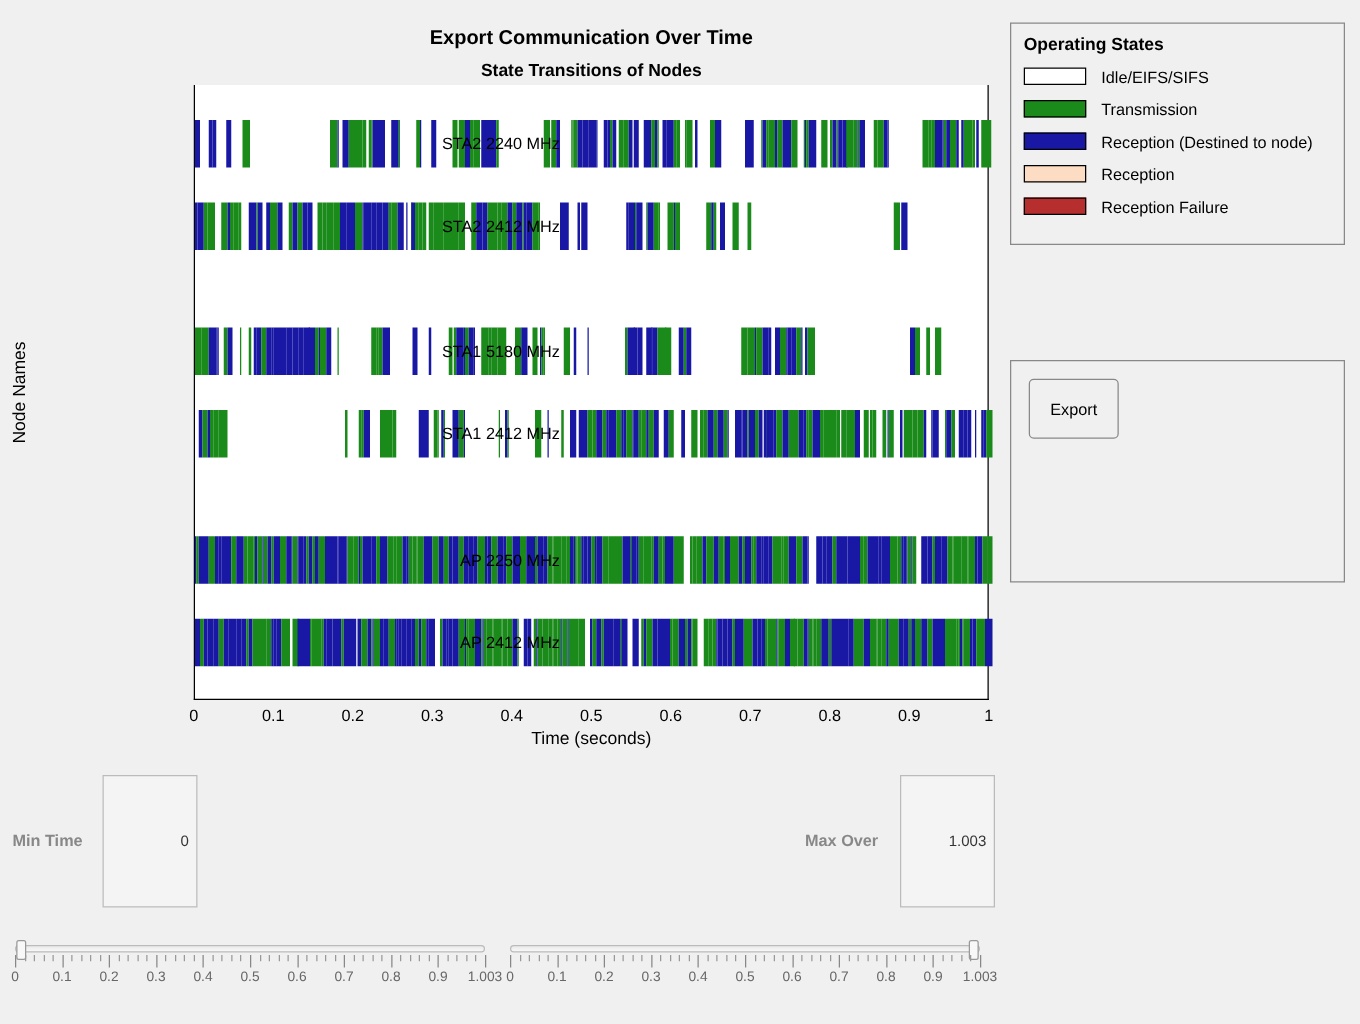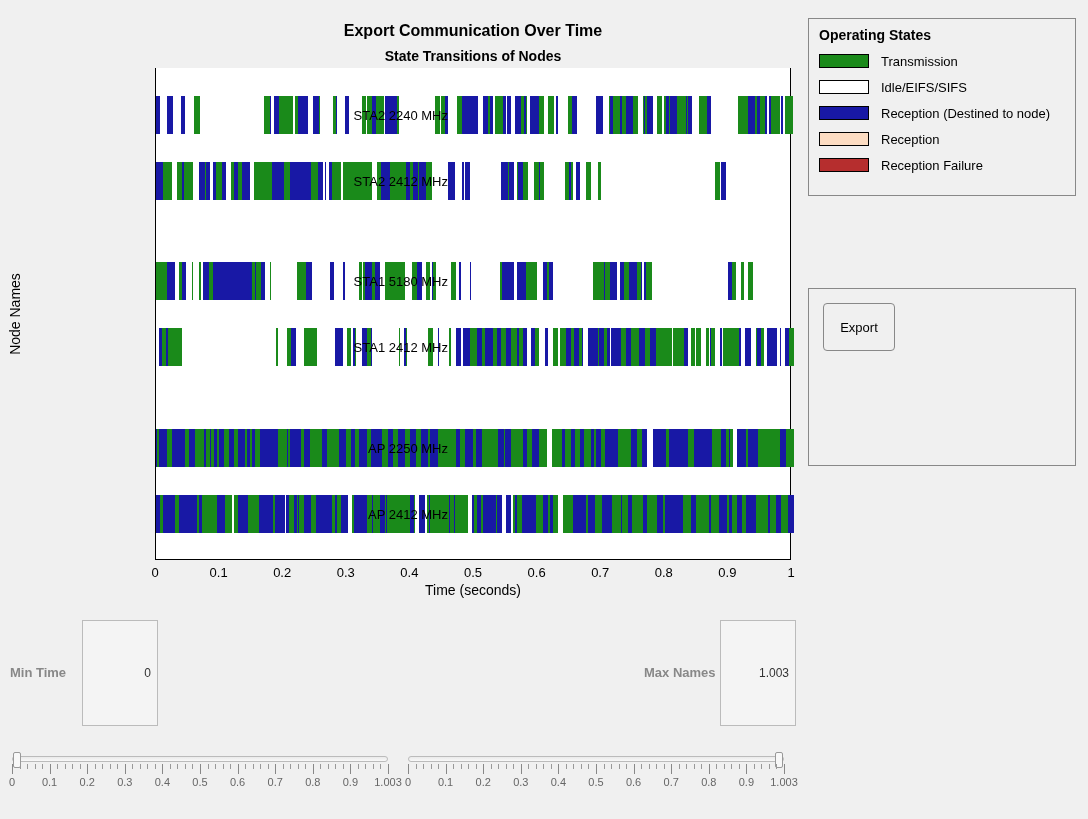--- a/index.html
+++ b/index.html
@@ -1046,26 +1046,26 @@
       <div class="stripe" style="left: 99.7409%; width: 5.66414px; background: rgb(24, 24, 165);"></div>
     </div>
   </div>
 
 <div class="x-axis-label">Time (seconds)</div>
 
 <div class="legend-panel">
   <div class="legend-title">Operating States</div>
   <div id="legend-items">
       <div class="legend-item">
+        <div class="legend-swatch" style="background: rgb(255, 255, 255); border-color: rgb(0, 0, 0);"></div>
+        <span>Idle/EIFS/SIFS</span>
+      </div>
+      <div class="legend-item">
         <div class="legend-swatch" style="background: rgb(26, 138, 26); border-color: rgb(0, 0, 0);"></div>
         <span>Transmission</span>
-      </div>
-      <div class="legend-item">
-        <div class="legend-swatch" style="background: rgb(255, 255, 255); border-color: rgb(0, 0, 0);"></div>
-        <span>Idle/EIFS/SIFS</span>
       </div>
       <div class="legend-item">
         <div class="legend-swatch" style="background: rgb(24, 24, 165); border-color: rgb(0, 0, 0);"></div>
         <span>Reception (Destined to node)</span>
       </div>
       <div class="legend-item">
         <div class="legend-swatch" style="background: rgb(252, 220, 194); border-color: rgb(0, 0, 0);"></div>
         <span>Reception</span>
       </div>
       <div class="legend-item">
@@ -1077,21 +1077,21 @@
 
 <div class="controls-panel">
   <button class="export-btn">Export</button>
 </div>
 
 <div class="time-input-label" style="left:10px;">Min Time</div>
 <div class="time-input-wrap" style="left:82px;">
   <div class="time-input">0</div>
 </div>
 
-<div class="time-input-label" style="left:644px;">Max Names</div>
+<div class="time-input-label" style="left:644px;">Max Over</div>
 <div class="time-input-wrap" style="left:720px;">
   <div class="time-input">1.003</div>
 </div>
 
 <div id="slider-min" class="slider" style="left:12px; width:376px;">
   <div class="slider-thumb" style="left:0px;"></div>
 </div>
 <div id="ticks-min" class="slider-ticks" style="left:12px; width:376px;">
     <div class="stick-major" style="left: 0px;"></div>
     <div class="stick-label" style="left: 0px;">0</div>

